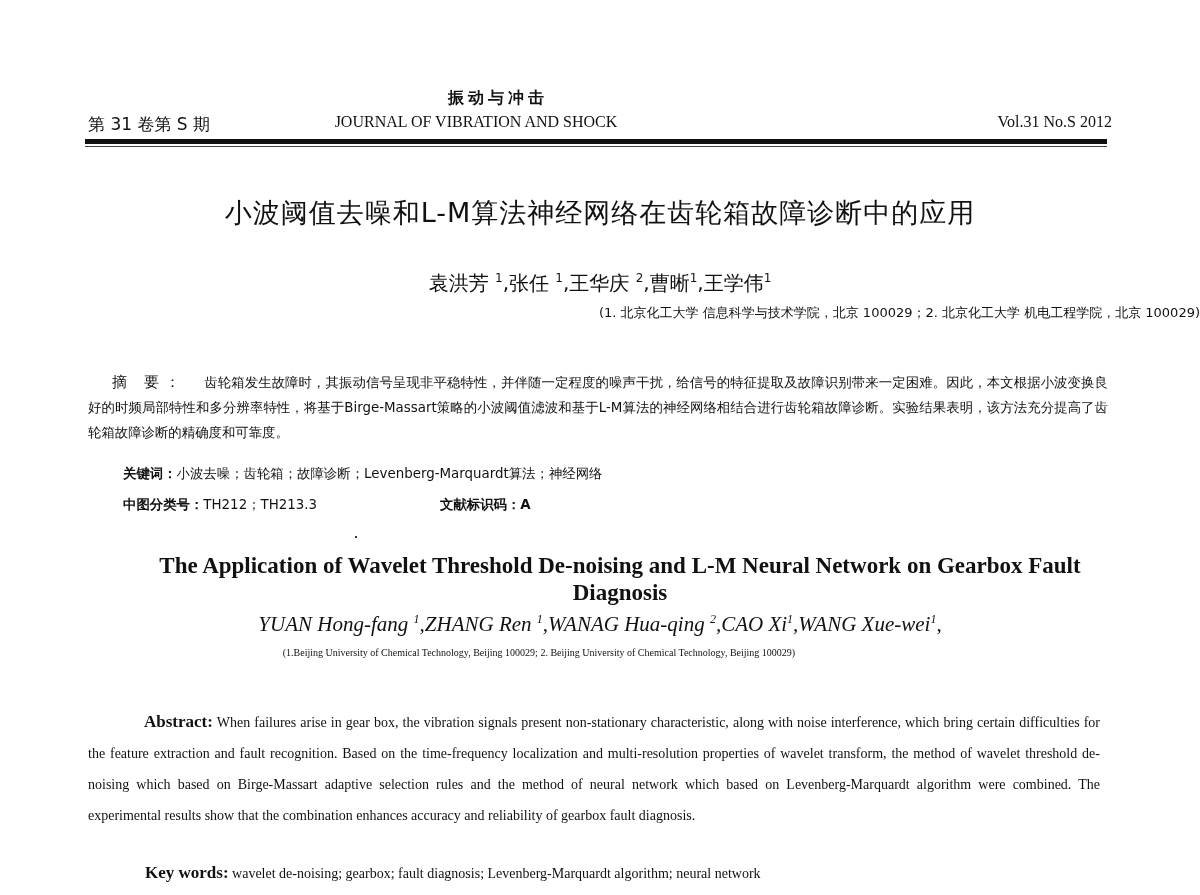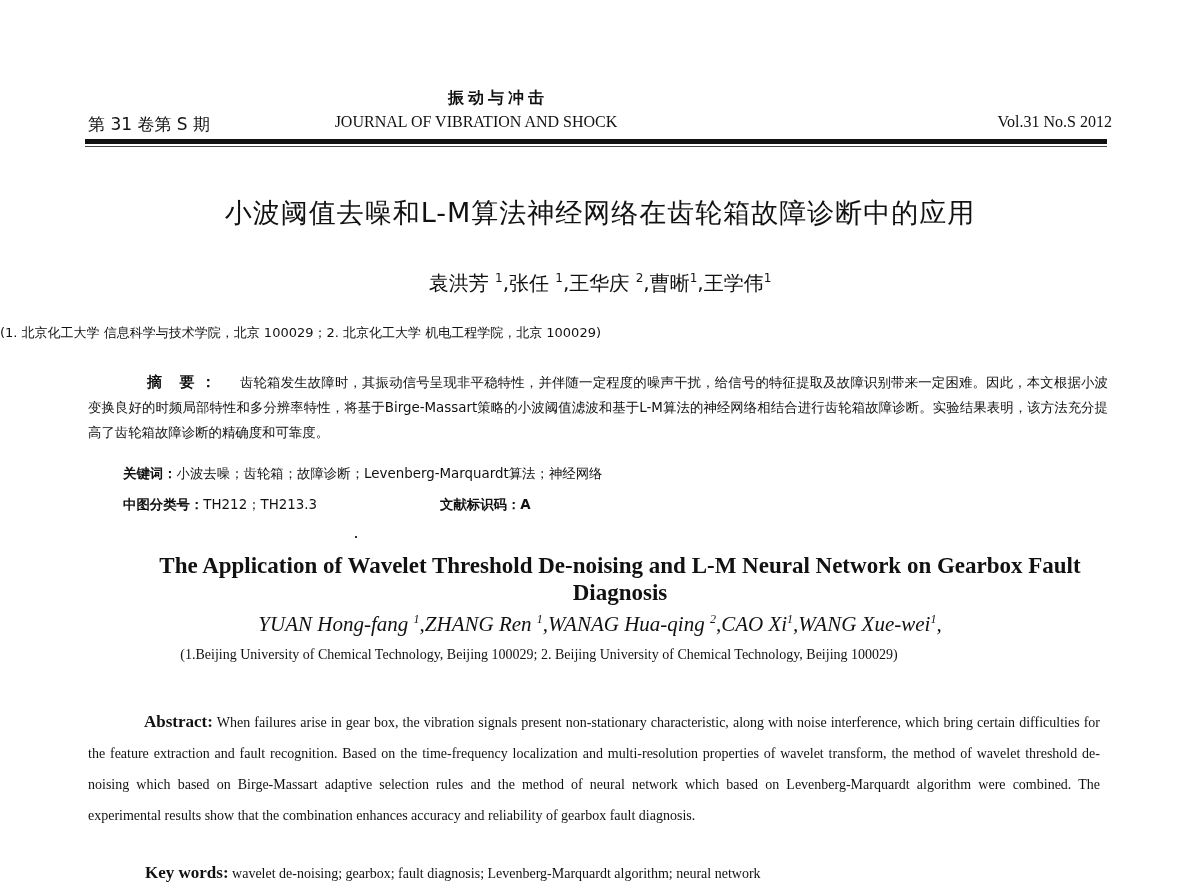--- a/index.html
+++ b/index.html
@@ -11,34 +11,34 @@
     .hdr-cn { left: 0; width: 996px; top: 88px; text-align: center; font-size: 16px; letter-spacing: 4px; font-weight: bold; font-family: "DejaVu Sans", sans-serif; }
     .hdr-left { left: 88px; top: 113px; font-size: 17px; font-family: "DejaVu Sans", sans-serif; }
     .hdr-center { left: 0; width: 952px; top: 113px; text-align: center; font-size: 16px; }
     .hdr-right { right: 88px; top: 113px; font-size: 16px; }
     .rule-thick { left: 85px; width: 1022px; top: 139px; height: 5px; background: #111; }
     .rule-thin { left: 85px; width: 1022px; top: 146px; height: 1px; background: #444; }
 
     .title-cn { left: 0; width: 1200px; top: 195px; text-align: center; font-size: 27px; font-family: "DejaVu Sans", sans-serif; letter-spacing: 1px; }
     .authors-cn { left: 0; width: 1200px; top: 270px; text-align: center; font-size: 20px; font-family: "DejaVu Sans", sans-serif; }
     .authors-cn sup { font-size: 12px; }
-    .affil-cn { left: 0; width: 1200px; top: 324px; text-align: left; font-size: 13px; font-family: "DejaVu Sans", sans-serif; }
+    .affil-cn { left: 0; width: 1200px; top: 304px; text-align: right; font-size: 13px; font-family: "DejaVu Sans", sans-serif; }
 
     .abs-cn { left: 88px; width: 1020px; top: 370px; font-size: 13.4px; line-height: 25px; font-family: "DejaVu Sans", sans-serif; text-align: justify; }
-    .abs-cn .label { font-weight: bold; font-size: 15px; margin-left: 59px; margin-right: 18px; letter-spacing: 6px; }
+    .abs-cn .label { font-weight: normal; font-size: 15px; margin-left: 24px; margin-right: 18px; letter-spacing: 6px; }
     .kw-cn { left: 123px; top: 465px; font-size: 13.4px; font-family: "DejaVu Sans", sans-serif; }
     .kw-cn .label, .cls-cn .label, .doc-cn .label { font-weight: bold; }
     .cls-cn { left: 123px; top: 496px; font-size: 13.4px; font-family: "DejaVu Sans", sans-serif; }
     .doc-cn { left: 440px; top: 496px; font-size: 13.4px; font-family: "DejaVu Sans", sans-serif; }
     .dot { left: 355px; top: 536px; width: 2px; height: 2px; background: #333; }
 
     .title-en { left: 120px; width: 1000px; top: 552px; text-align: center; font-size: 23px; font-weight: bold; line-height: 27px; }
     .authors-en { left: 0; width: 1200px; top: 612px; text-align: center; font-size: 21px; font-style: italic; }
     .authors-en sup { font-size: 12px; }
-    .affil-en { left: 0; width: 1078px; top: 647px; text-align: center; font-size: 14px; }
+    .affil-en { left: 0; width: 1078px; top: 647px; text-align: center; font-size: 10px; }
 
     .abs-en { left: 88px; width: 1012px; top: 706px; font-size: 14px; line-height: 31px; text-align: justify; }
     .abs-en .label { font-weight: bold; font-size: 17px; margin-left: 56px; }
     .kw-en { left: 145px; top: 863px; font-size: 14px; }
     .kw-en .label { font-weight: bold; font-size: 17px; }
   </style>
 </head>
 <body>
 
 <div class="abs hdr-cn">振动与冲击</div>

